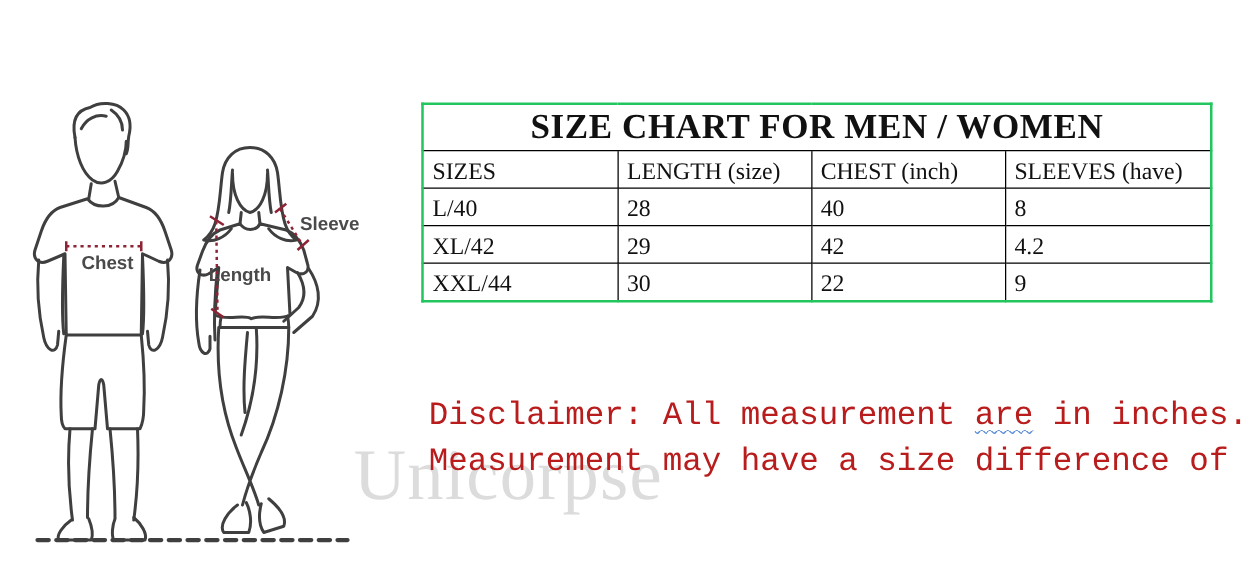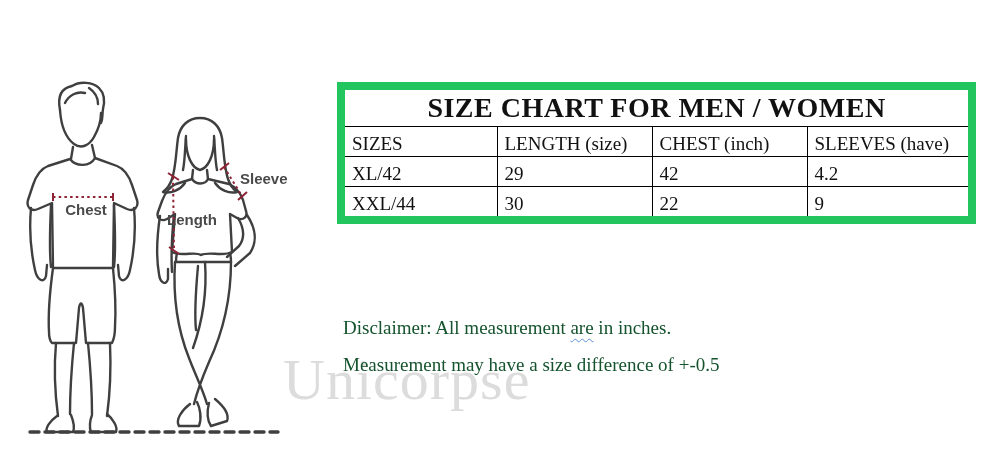--- a/index.html
+++ b/index.html
@@ -6,34 +6,34 @@
   body{
     width:999px;height:460px;position:relative;overflow:hidden;
     background:#ffffff;font-family:"Liberation Serif", serif;
   }
   
   .figures{position:absolute;left:0;top:0;}
   
   table.size-table{
     position:absolute;left:337px;top:82px;width:631px;
     border-collapse:collapse;table-layout:fixed;background:#fff;
-    border:8px solid #22c55e;font-family:"Liberation Serif", serif;color:#111;
+    border:2px solid #22c55e;font-family:"Liberation Serif", serif;color:#111;
   }
   .size-table td{
     border:1.5px solid #000;padding:4px 0 0 7px;font-size:19px;
     height:25px;line-height:25px;white-space:nowrap;overflow:hidden;
   }
   .size-table td.title-cell{
     text-align:center;font-weight:bold;font-size:28px;
     height:36px;line-height:36px;padding:0;letter-spacing:.5px;
   }
   
   .disclaimer{
-    position:absolute;left:343px;font-size:19px;color:#14532d;
-    font-family:Liberation Serif, serif;white-space:pre;z-index:2;
+    position:absolute;left:343px;font-size:26px;color:#b91c1c;
+    font-family:Liberation Mono, monospace;white-space:pre;z-index:2;
   }
   .disclaimer.line1{top:317px;}
   .disclaimer.line2{top:354px;}
   .squiggle{
     text-decoration:underline;text-decoration-style:wavy;
     text-decoration-color:#5b8ed6;text-decoration-thickness:1px;
     text-underline-offset:4px;
   }
   
   .watermark{
@@ -109,20 +109,26 @@
   <tr>
     <td colspan="4" class="title-cell">SIZE CHART FOR MEN / WOMEN</td>
   </tr>
   <tr>
     <td>SIZES</td>
     <td>LENGTH (size)</td>
     <td>CHEST (inch)</td>
     <td>SLEEVES (have)</td>
   </tr>
   <tr>
+    <td>L/40</td>
+    <td>28</td>
+    <td>40</td>
+    <td>8</td>
+  </tr>
+  <tr>
     <td>XL/42</td>
     <td>29</td>
     <td>42</td>
     <td>4.2</td>
   </tr>
   <tr>
     <td>XXL/44</td>
     <td>30</td>
     <td>22</td>
     <td>9</td>

